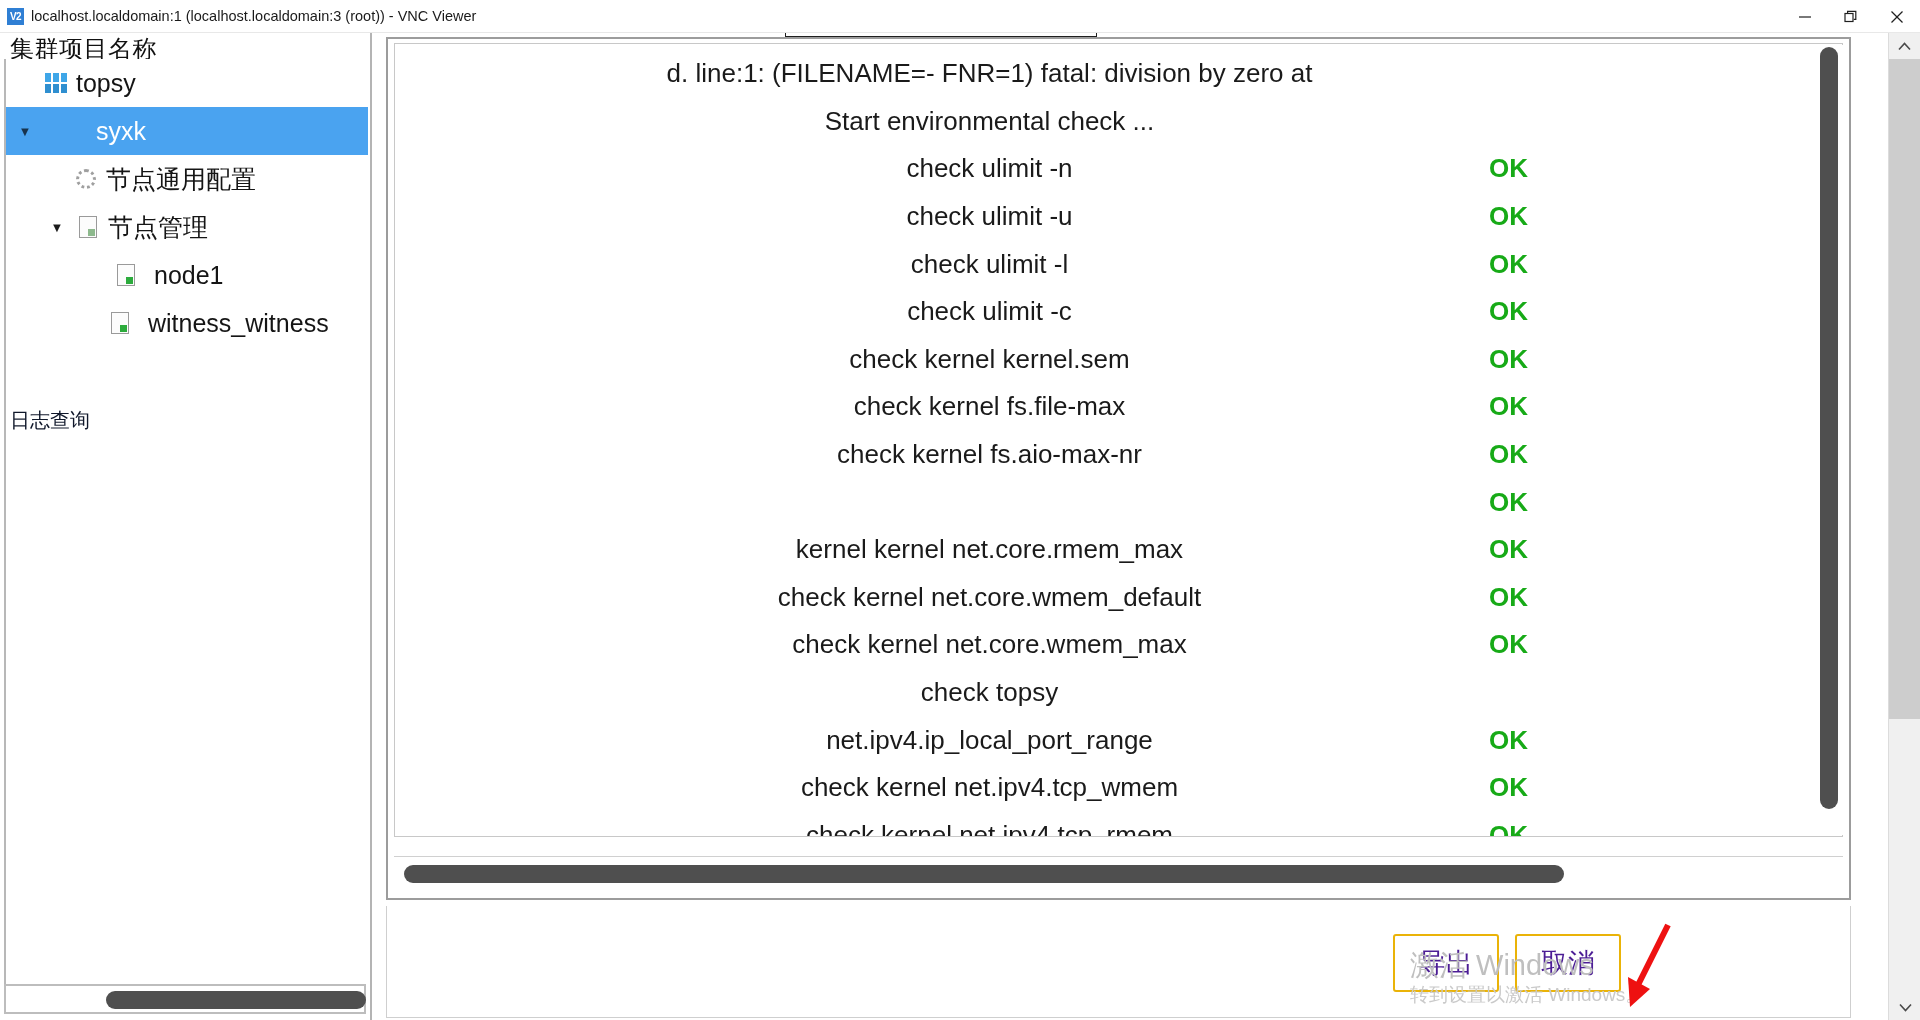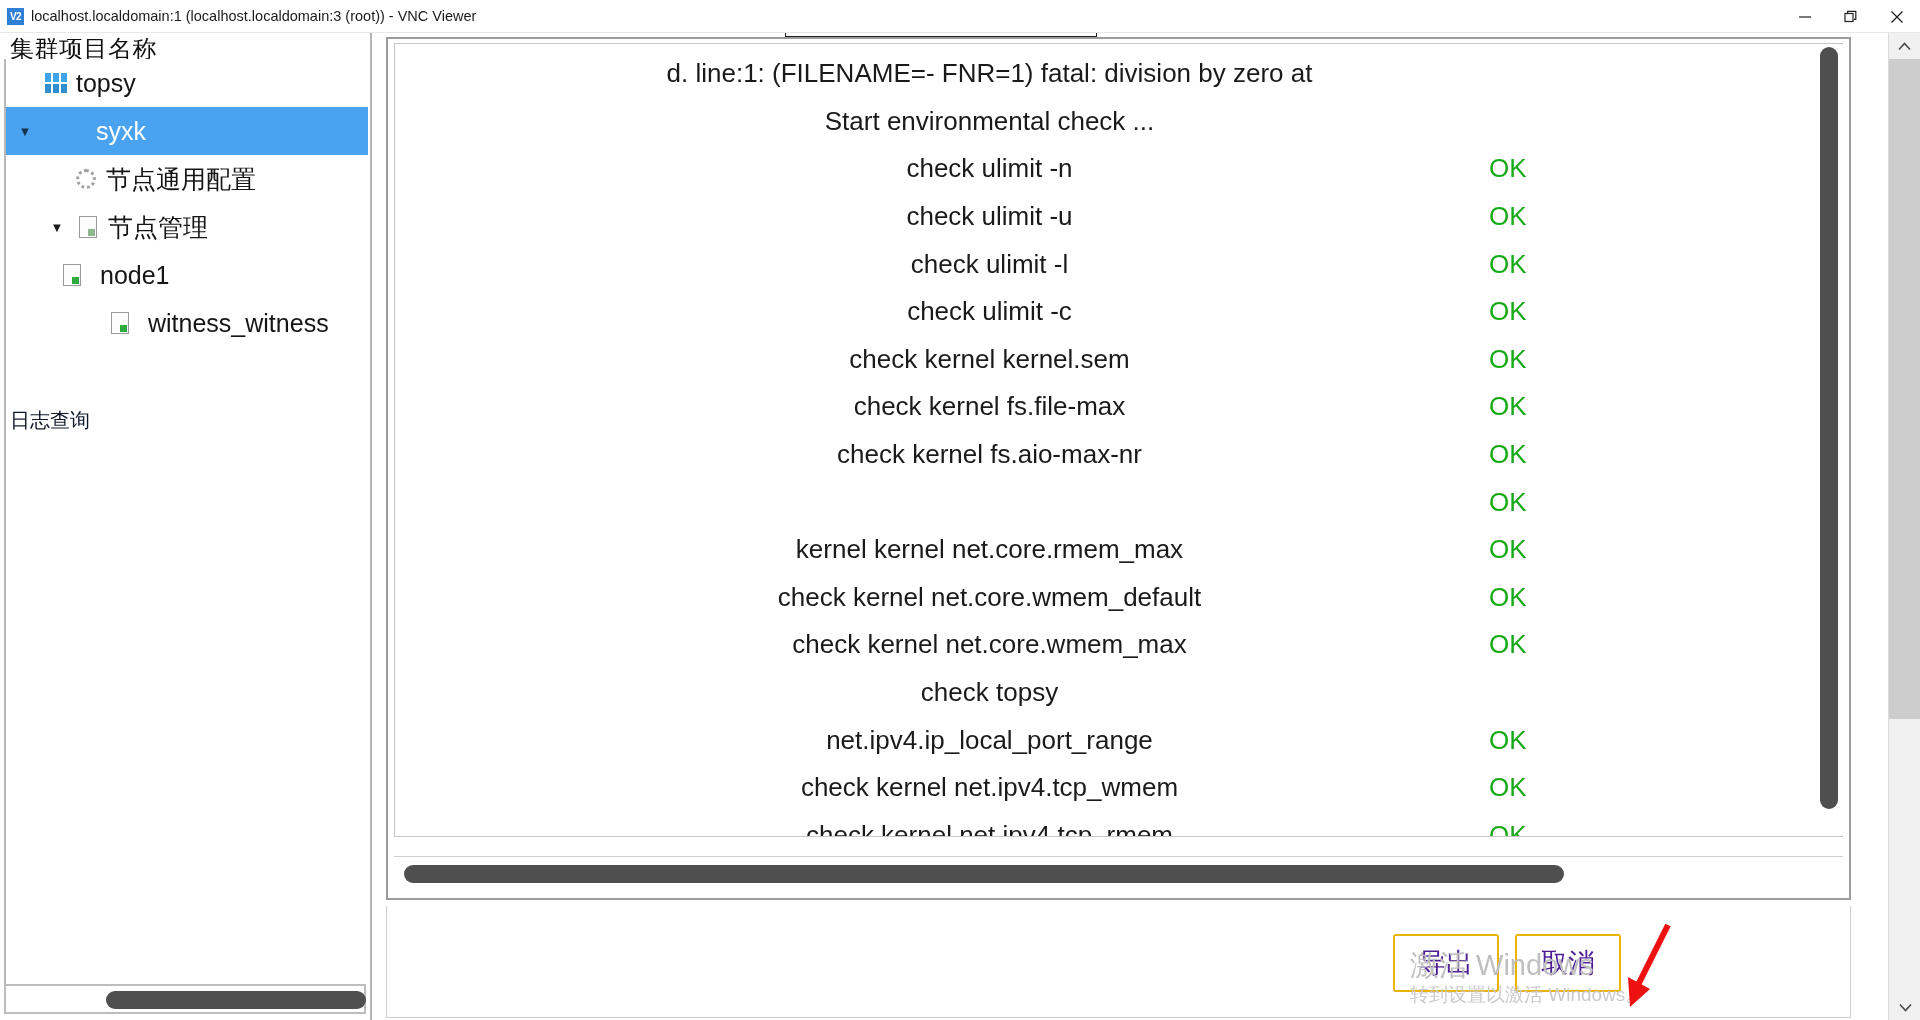--- a/index.html
+++ b/index.html
@@ -197,21 +197,21 @@
     color: #1a1a1a;
     white-space: nowrap;
   }
   .log-line .txt {
     position: absolute; left: 0; right: 0;
     text-align: center;
     padding-right: 258px;
   }
   .log-line .status {
     position: absolute; left: 1094px;
-    color: #17aa17; font-size: 26px;
+    color: #17aa17; font-size: 26px; font-weight: bold;
   }
 
   
   .log-vscroll {
     position: absolute; right: 4px; top: 6px;
     width: 30px; height: 790px;
     background: #ffffff;
   }
   .log-vscroll .thumb {
     position: absolute; left: 5px; top: 2px;
@@ -332,21 +332,21 @@
         </div>
 
         <div class="tree-row" style="padding-left:36px">
           <span class="twisty">▼</span>
           <span class="ic">
               <span class="icon-node grey"></span>
             </span>
           <span class="lbl">节点管理</span>
         </div>
 
-        <div class="tree-row" style="padding-left:50px">
+        <div class="tree-row" style="padding-left:104px">
           <span class="ic">
               <span class="icon-node"></span>
             </span>
           <span class="lbl" style="padding-left:12px">node1</span>
         </div>
 
 
         <div class="tree-row" style="padding-left:98px">
           <span class="ic">
               <span class="icon-node"></span>

